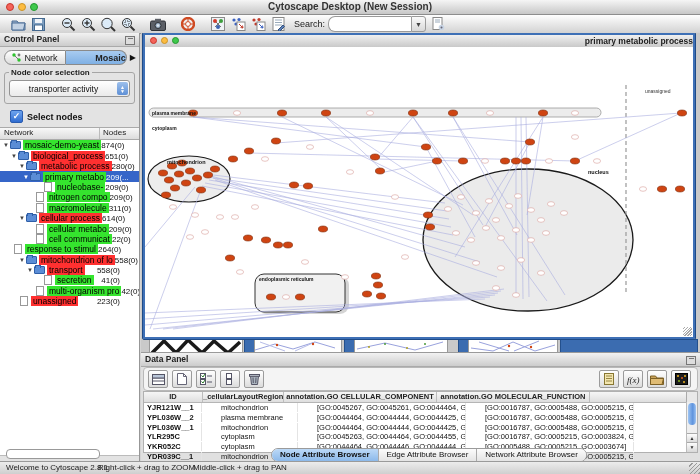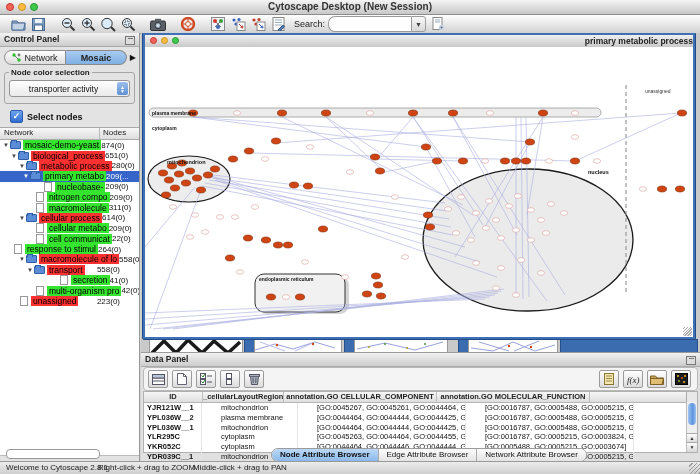--- a/index.html
+++ b/index.html
@@ -29,40 +29,40 @@
   .cpanel{position:absolute;left:0;top:33px;width:140px;height:429px;background:#e3e3e3;
     border-right:1px solid #979797;box-sizing:border-box;}
   .p-header{height:13px;background:linear-gradient(#f2f2f2,#cccccc);border-bottom:1px solid #aaa;
     font-size:8.5px;font-weight:bold;color:#222;line-height:13px;padding:0 4px;position:relative;}
   .float-ico{position:absolute;right:4px;top:3px;width:8px;height:7px;border:1px solid #777;background:#ddd;}
   .float-ico:before{content:"";position:absolute;left:2px;top:1px;width:5px;height:1px;background:#777;}
   .cp-tabs{display:flex;align-items:center;margin:3px 3px 2px 4px;height:15px;}
   .cp-tab{flex:1;height:15px;box-sizing:border-box;border:1px solid #8a8a8a;font-size:9px;
     display:flex;align-items:center;justify-content:center;gap:3px;background:linear-gradient(#ffffff,#dcdcdc);color:#222;}
   .cp-tab.first{border-radius:8px 0 0 8px;}
-  .cp-tab.sel{background:linear-gradient(#a8cbf0,#7fb0e4);font-weight:bold;border-left:none;border-radius:0 8px 8px 0;}
+  .cp-tab.sel{background:linear-gradient(#a8cbf0,#7fb0e4);font-weight:bold;border-left:none;border-radius:0 8px 8px 0;justify-content:flex-end;}
   .cp-arrow{margin-left:3px;font-size:8px;color:#111;}
   .netico{width:9px;height:9px;}
   fieldset.ncs{margin:3px 4px 0 4px;border:1px solid #a5a5a5;border-radius:3px;padding:3px 4px 6px 4px;}
   fieldset.ncs legend{font-size:8px;font-weight:bold;color:#222;padding:0 2px;}
   .selectbox{height:15px;background:linear-gradient(#ffffff,#eaeaea);border:1px solid #949494;border-radius:3px;
     display:flex;align-items:center;position:relative;}
   .selectbox .val{flex:1;font-size:8.5px;text-align:center;color:#111;}
   .stepper{width:11px;height:13px;margin-right:1px;border-radius:2px;background:linear-gradient(#9dc0ec,#5f90d6);
     display:flex;flex-direction:column;align-items:center;justify-content:center;color:#fff;font-size:5px;line-height:4px;}
   .chkrow{display:flex;align-items:center;gap:4px;margin:6px 0 4px 10px;}
   .chk{width:11px;height:11px;border-radius:2px;background:linear-gradient(#6ea4ee,#2f6cd0);
     border:1px solid #2a5cb0;color:#fff;font-size:9px;line-height:10px;text-align:center;font-weight:bold;}
   .chkrow span.lab{font-size:9px;font-weight:bold;color:#111;}
   .treehead{display:flex;height:11px;border-top:1px solid #aaa;border-bottom:1px solid #aaa;margin-top:3px;
     background:linear-gradient(#f8f8f8,#dcdcdc);font-size:8px;color:#222;}
   .treehead .c1{flex:1;padding-left:4px;border-right:1px solid #bbb;}
   .treehead .c2{width:36px;padding-left:3px;}
   .treebody{background:#fff;height:315px;overflow:hidden;border-bottom:1px solid #bbb;}
-  .trow{display:flex;align-items:center;height:10.4px;font-size:8.5px;white-space:nowrap;}
+  .trow{display:flex;align-items:flex-end;height:10.4px;font-size:8.5px;white-space:nowrap;}
   .trow.sel{background:#3565c8;}
   .trow .ind{display:flex;align-items:center;}
   .arr{font-size:6px;color:#444;width:7px;display:inline-block;}
   .trow.sel .arr{color:#fff;}
   .fico{width:9px;height:6px;background:#5b8dd6;border:1px solid #2f5fa8;border-radius:1px;position:relative;margin-right:2px;flex:none;}
   .fico:before{content:"";position:absolute;left:0;top:-2px;width:4px;height:2px;background:#5b8dd6;border:1px solid #2f5fa8;border-bottom:none;}
   .lico{width:6px;height:8px;background:#fff;border:1px solid #999;margin:0 3px 0 2px;flex:none;}
   .lbl{padding:0 2px;color:#000;}
   .lbl.green{background:#35e42e;}
   .lbl.red{background:#ff3030;}
@@ -372,34 +372,34 @@
             <span class="arr"></span>
             <span class="lico"></span>
             <span class="lbl green">response to stimul</span>
           </span>
           <span class="tn">264(0)</span>
         </div>
         <div class="trow">
           <span class="ind" style="padding-left: 19px;">
             <span class="arr">▼</span>
             <span class="fico"></span>
-            <span class="lbl red">macromolecule of lo</span>
+            <span class="lbl red">mitochondrion of lo</span>
           </span>
           <span class="tn">558(0)</span>
         </div>
         <div class="trow">
           <span class="ind" style="padding-left: 27px;">
             <span class="arr">▼</span>
             <span class="fico"></span>
             <span class="lbl red">transport</span>
           </span>
           <span class="tn">558(0)</span>
         </div>
         <div class="trow">
-          <span class="ind" style="padding-left: 51px;">
+          <span class="ind" style="padding-left: 35px;">
             <span class="arr"></span>
             <span class="lico"></span>
             <span class="lbl green">secretion</span>
           </span>
           <span class="tn">41(0)</span>
         </div>
         <div class="trow">
           <span class="ind" style="padding-left: 27px;">
             <span class="arr"></span>
             <span class="lico"></span>

